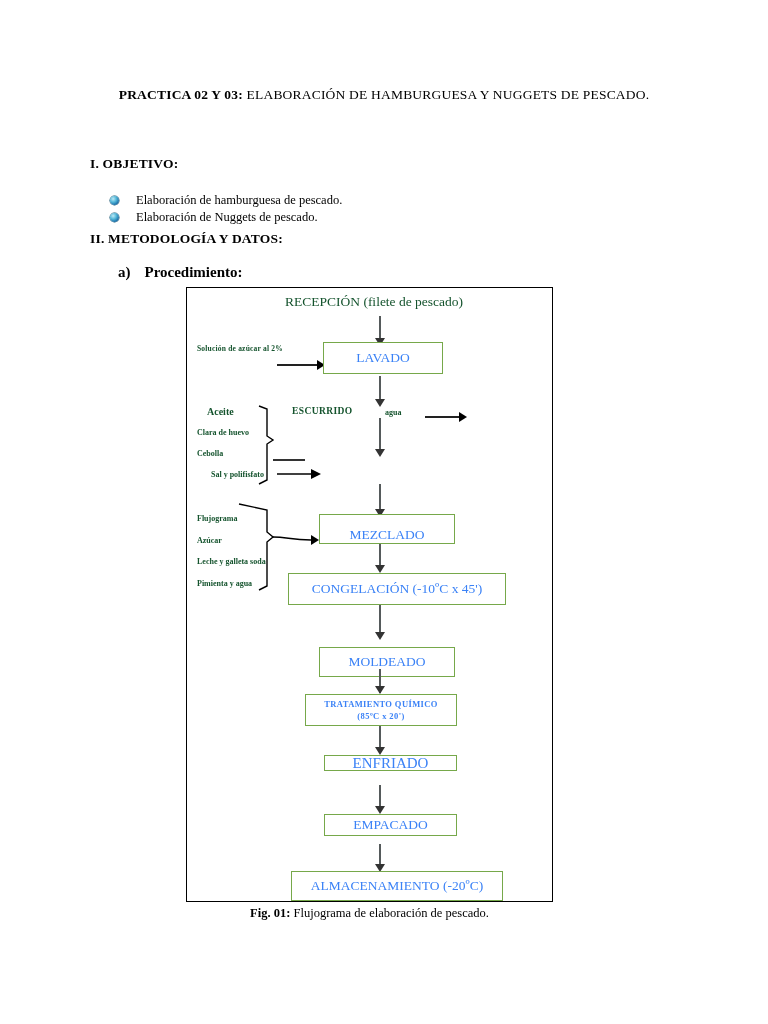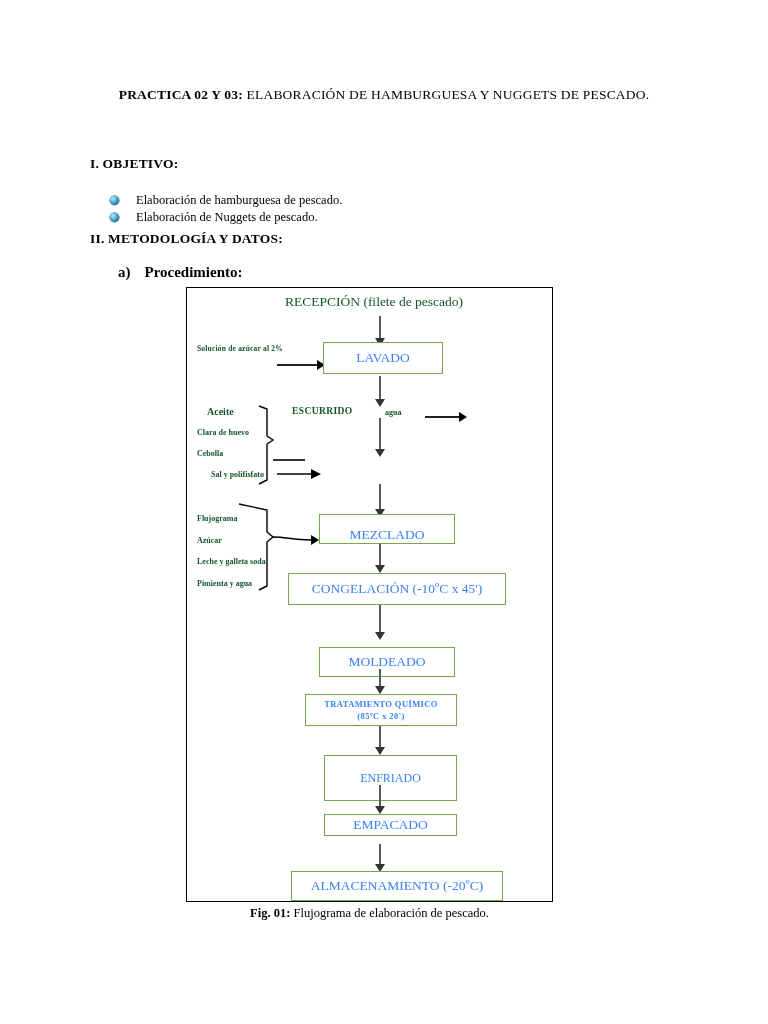--- a/index.html
+++ b/index.html
@@ -241,21 +241,21 @@
     <div class="arrow-down" style="left:188px; top:398px;"></div>
 
     <div class="pbox" style="left:118px; top:406px; width:152px; height:32px; font-size:8.5px; font-weight:bold; letter-spacing:0.4px; flex-direction:column; line-height:12px;">
       <span class="line1">TRATAMIENTO QUÍMICO</span>
       <span class="line2">(85ºC x 20')</span>
     </div>
 
     <div class="vline" style="left:192px; top:438px; height:26px;"></div>
     <div class="arrow-down" style="left:188px; top:459px;"></div>
 
-    <div class="pbox" style="left:137px; top:467px; width:133px; height:46px; font-size:12px;">
+    <div class="pbox" style="left:137px; top:467px; width:133px; height:16px; font-size:15px;">
       <span class="line1">ENFRIADO</span>
     </div>
 
     <div class="vline" style="left:192px; top:497px; height:26px;"></div>
     <div class="arrow-down" style="left:188px; top:518px;"></div>
 
     <div class="pbox" style="left:137px; top:526px; width:133px; height:22px; font-size:13.5px;">
       <span class="line1">EMPACADO</span>
     </div>
 

